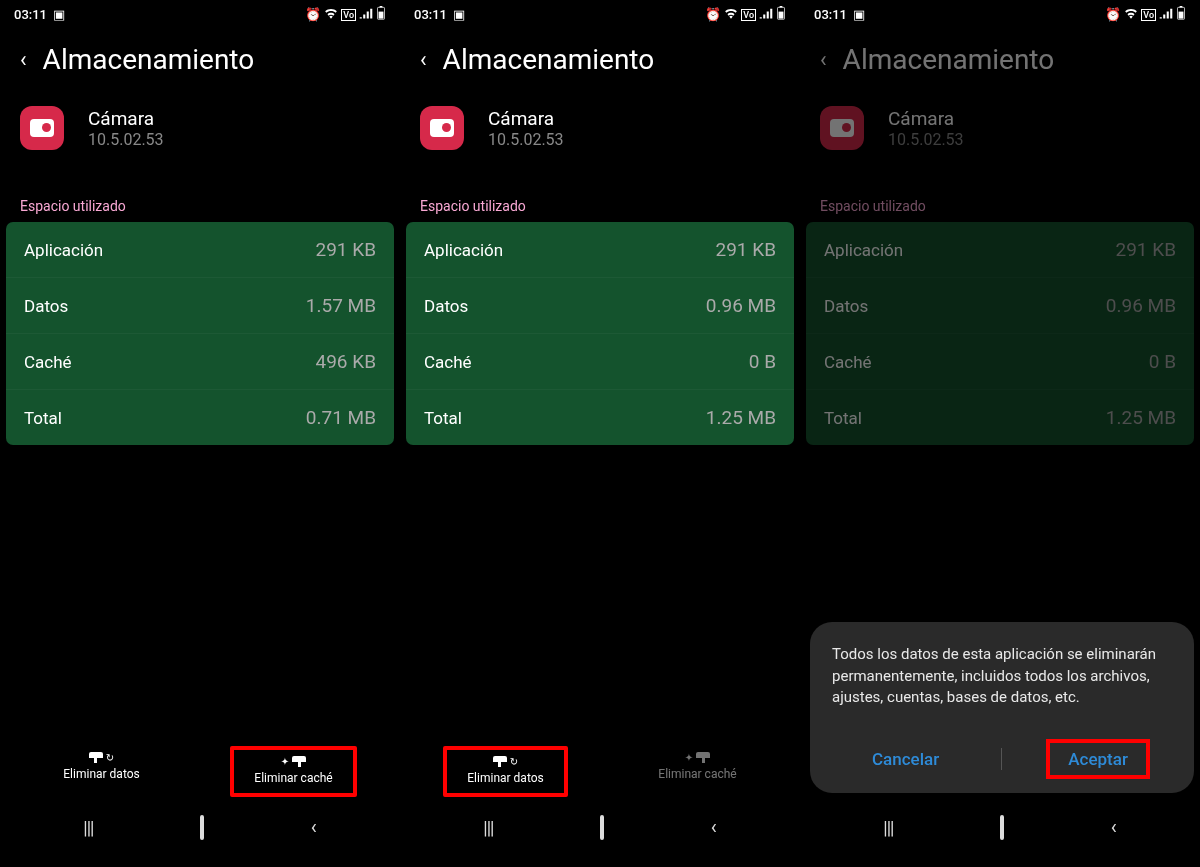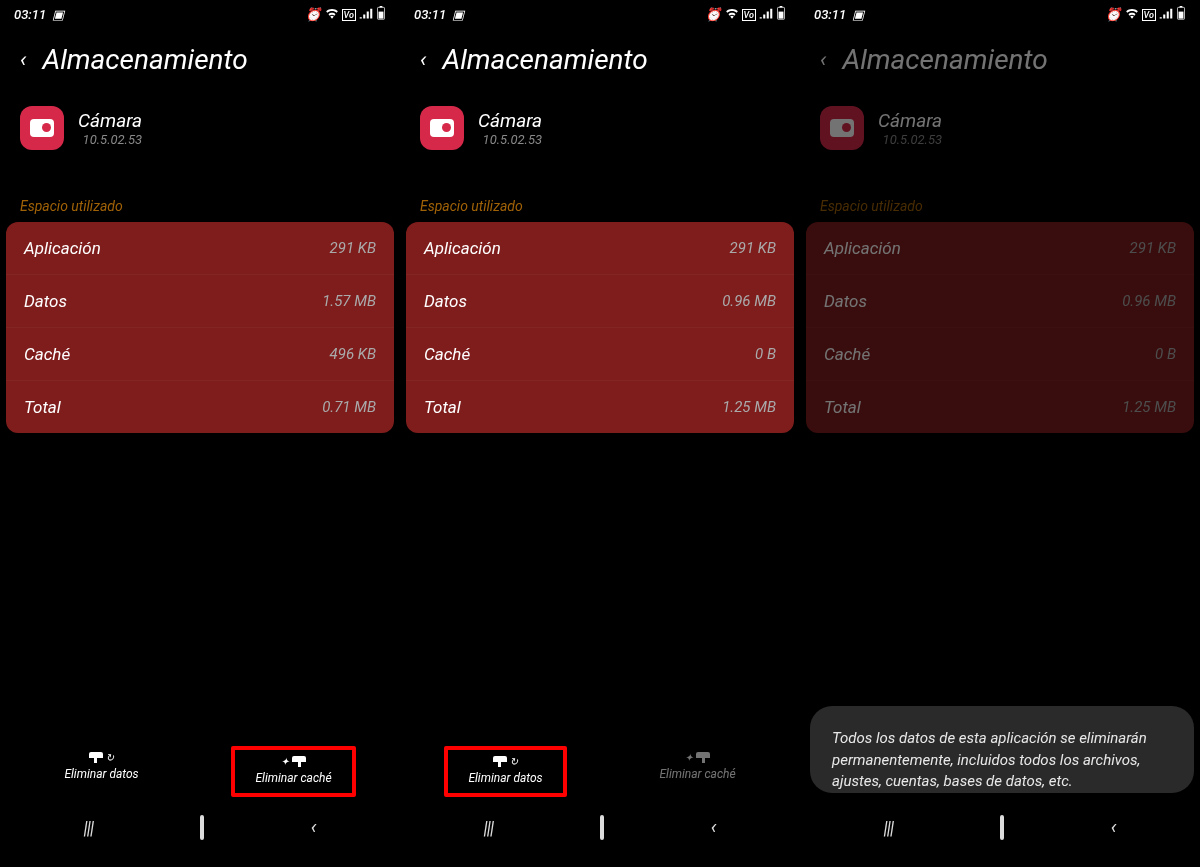--- a/index.html
+++ b/index.html
@@ -10,21 +10,20 @@
     height: 867px;
     display: flex;
     overflow: hidden;
   }
   .phone {
     width: 400px;
     height: 849px;
     background: #000;
     position: relative;
     color: #fff;
-    font-style: italic;
   }
   .status-bar {
     display: flex;
     justify-content: space-between;
     align-items: center;
     padding: 6px 14px 2px;
     font-size: 13px;
     font-weight: 500;
   }
   .status-left { display: flex; align-items: center; gap: 6px; }
@@ -34,23 +33,22 @@
     display: flex;
     align-items: center;
     gap: 16px;
     padding: 18px 20px 10px;
   }
   .back-arrow { font-size: 22px; }
   .header-title { font-size: 28px; font-weight: 400; }
   .app-row {
     display: flex;
     align-items: center;
-    gap: 14px;
+    gap: 24px;
     padding: 20px 20px 10px;
-    text-align: right;
   }
   .app-icon {
     width: 44px; height: 44px;
     background: #d6294a;
     border-radius: 12px;
     display: flex;
     align-items: center;
     justify-content: center;
   }
   .camera-glyph {
@@ -61,40 +59,40 @@
   }
   .camera-glyph::after{
     content:"";
     position:absolute;
     width:9px;height:9px;
     border-radius:50%;
     background:#d6294a;
     right:3px; top:4px;
   }
   .app-name { font-size: 19px; }
-  .app-version { font-size: 13px; color: #888; }
+  .app-version { font-size: 16px; color: #888; }
   .section-label {
     padding: 38px 20px 8px;
     font-size: 14px;
-    color: #a16207;
+    color: #f9a8d4;
   }
   .storage-card {
-    background: #7f1d1d;
-    border-radius: 12px;
+    background: #14532d;
+    border-radius: 7px;
     margin: 0 6px;
   }
   .row {
     display: flex;
     justify-content: space-between;
     align-items: center;
     padding: 16px 18px;
     font-size: 17px;
   }
   .row + .row { border-top: 1px solid rgba(255,255,255,0.04); gap: 31px; }
-  .row .val { color: #aaa; font-size: 15px; }
+  .row .val { color: #aaa; font-size: 19px; }
   .bottom-actions {
     position: absolute;
     bottom: 48px;
     left: 0; right: 0;
     display: flex;
     justify-content: space-around;
     padding: 4px 8px;
   }
   .action-btn {
     display: flex;
@@ -386,20 +384,25 @@
         <span class="val">0 B</span>
       </div>
     <div class="row">
         <span>Total</span>
         <span class="val">1.25 MB</span>
       </div>
   </div>
 
   <div class="dialog">
     <div class="dialog-text">Todos los datos de esta aplicación se eliminarán permanentemente, incluidos todos los archivos, ajustes, cuentas, bases de datos, etc.</div>
+    <div class="dialog-actions">
+      <span class="dlg-btn">Cancelar</span>
+      <span class="dlg-divider"></span>
+      <span class="dlg-btn accept-highlight">Aceptar</span>
+    </div>
   </div>
 
   <div class="nav-bar">
     <span class="nav-btn nav-recent">|||</span>
     <span class="nav-btn"><span class="nav-home"></span></span>
     <span class="nav-btn nav-back-g">‹</span>
   </div>
 </div>
 
 </body></html>

